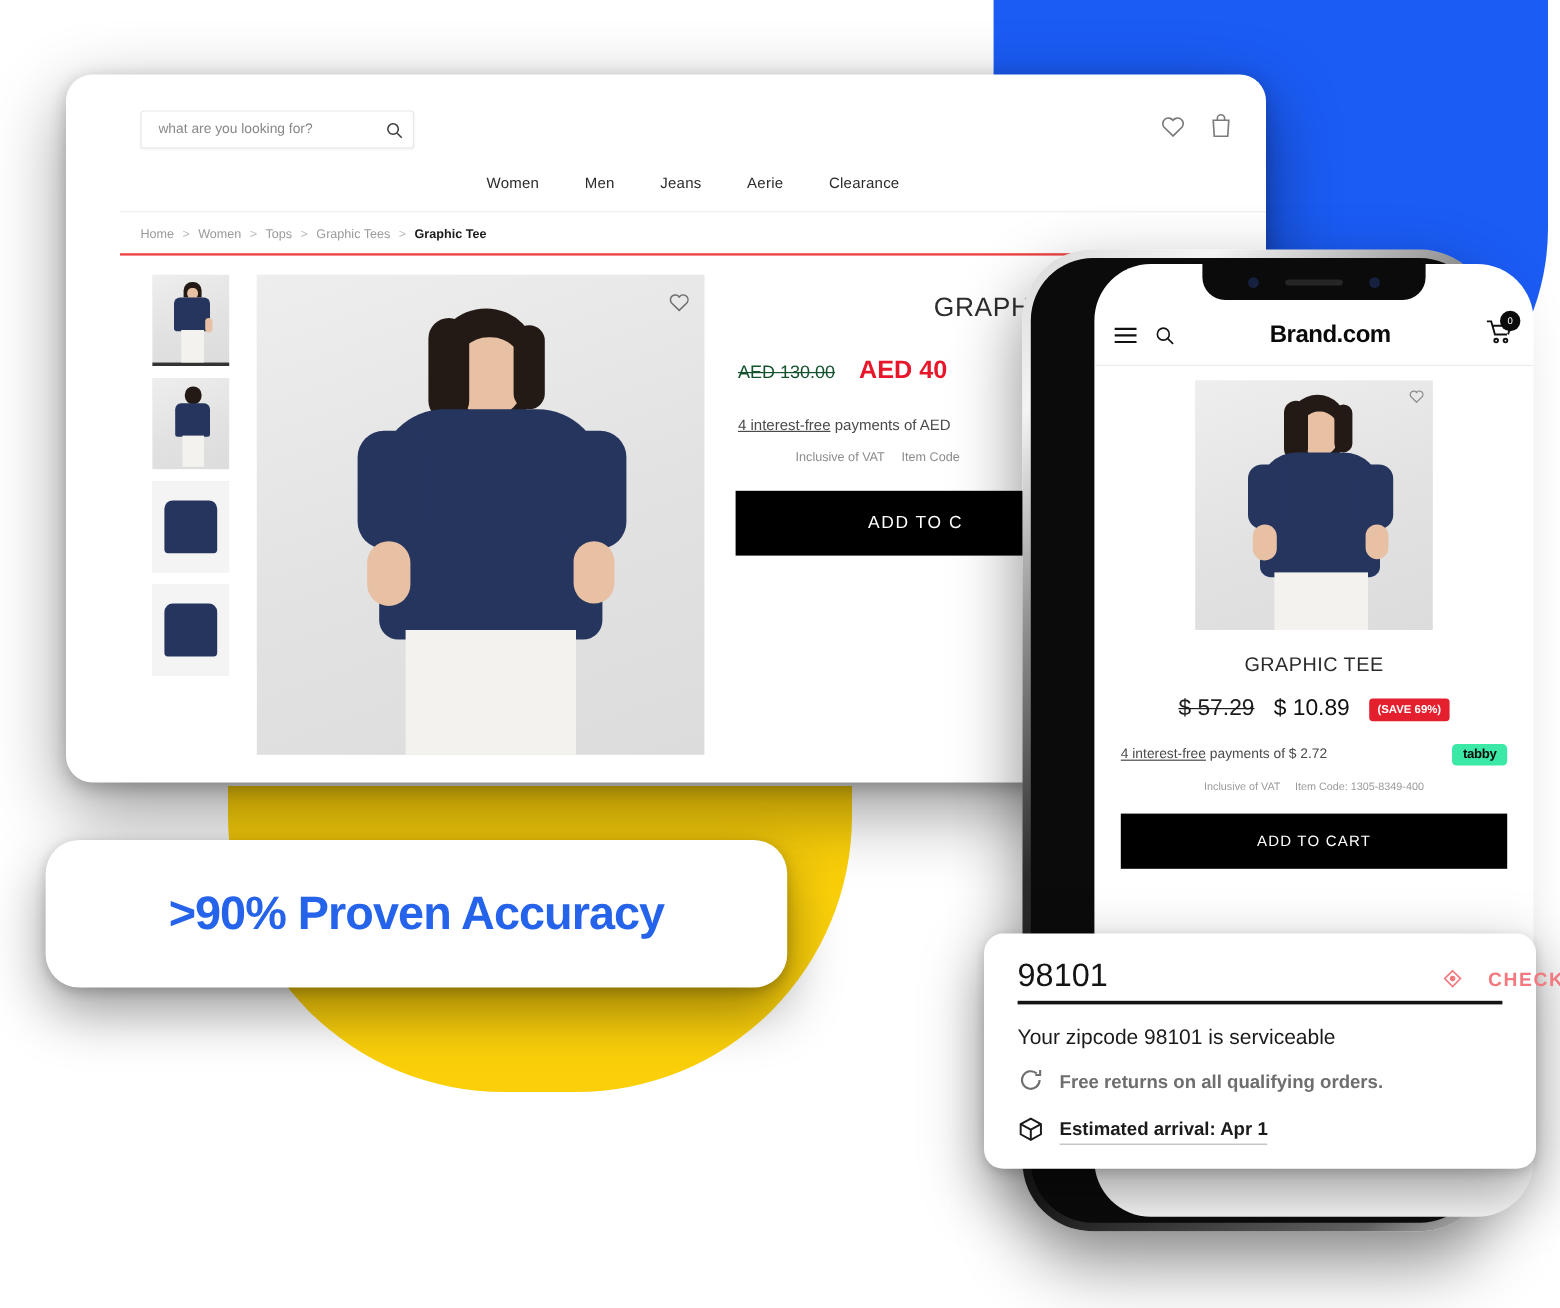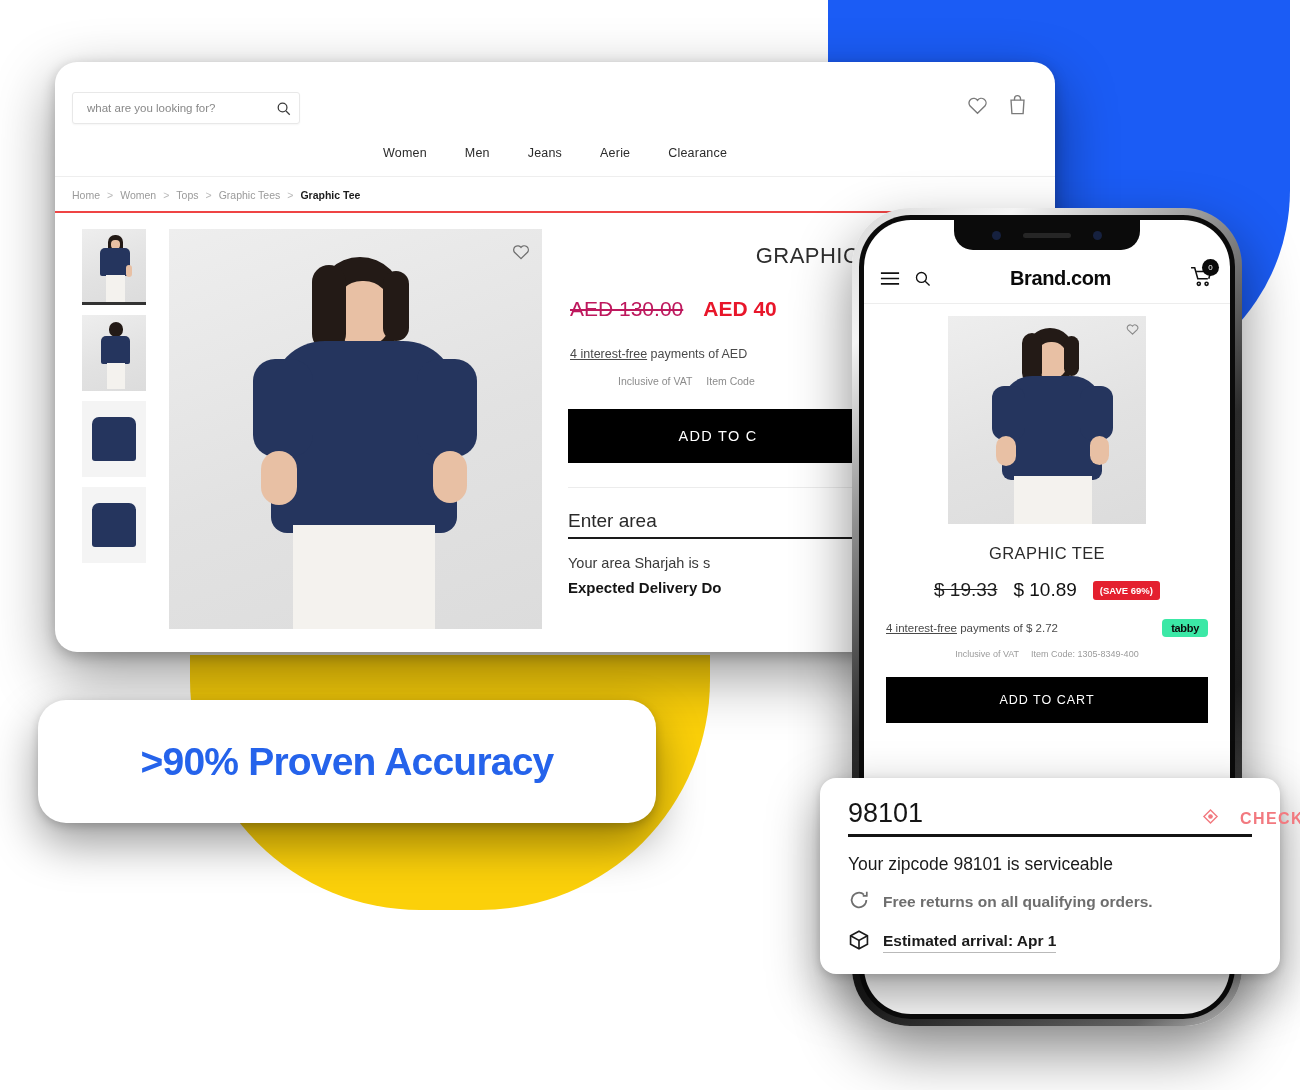--- a/index.html
+++ b/index.html
@@ -26,20 +26,21 @@
   }
 
   
   .desktop {
     position: absolute; left: 55px; top: 62px;
     width: 1000px; height: 590px;
     background: #ffffff;
     border-radius: 22px;
     box-shadow: 0 22px 60px rgba(0,0,0,.42), 0 4px 14px rgba(0,0,0,.22);
     overflow: hidden;
+    padding-left: 45px;
   }
   .d-topbar { position: relative; height: 62px; }
   .search-box {
     position: absolute; left: 17px; top: 30px;
     width: 228px; height: 32px;
     border: 1px solid #e8e8e8; border-radius: 3px;
     background: #fff;
     display: flex; align-items: center;
     padding: 0 8px 0 14px;
     box-shadow: 0 1px 2px rgba(0,0,0,.04);
@@ -90,21 +91,21 @@
   .ph { position: absolute; inset: 0; background: linear-gradient(160deg,#eeeeee 0%,#e2e2e2 55%,#dcdcdc 100%); }
   .ph .hair  { position: absolute; background: #231a16; }
   .ph .face  { position: absolute; background: #e8c0a4; }
   .ph .tee   { position: absolute; background: #25355e; }
   .ph .pants { position: absolute; background: #f4f2ee; }
   .ph .arm   { position: absolute; background: #e8c0a4; }
 
   .d-info { flex: 1; padding: 14px 0 0 18px; position: relative; }
   .d-title { text-align: center; font-size: 22px; color: #2e2e2e; letter-spacing: .5px; }
   .d-prices { margin-top: 28px; display: flex; align-items: baseline; gap: 20px; padding-left: 10px; }
-  .d-old { font-size: 21px; color: #be185d; text-decoration: line-through; }
+  .d-old { font-size: 15px; color: #14532d; text-decoration: line-through; }
   .d-new { font-size: 21px; color: #e8162a; font-weight: bold; }
   .d-inst { margin-top: 26px; padding-left: 10px; font-size: 12.5px; color: #4a4a4a; }
   .d-inst u { text-decoration: underline; }
   .d-vat { margin-top: 14px; padding-left: 58px; font-size: 10.5px; color: #8c8c8c; display:flex; gap:14px; }
   .d-atc {
     margin: 22px 0 0 8px; width: 300px; height: 54px;
     background: #000; color: #fff; border: 0;
     font-size: 14.5px; letter-spacing: 1.3px; cursor: pointer;
     font-family: "Liberation Sans", sans-serif;
     display:flex; align-items:center; justify-content:center;
@@ -126,21 +127,21 @@
     background: linear-gradient(140deg,#d9d9d9 0%,#f4f4f4 12%,#8e8e8e 28%,#2b2b2b 46%,#1a1a1a 70%,#666 92%,#c9c9c9 100%);
     border-radius: 58px; padding: 7px;
     box-shadow: 0 26px 58px rgba(0,0,0,.45);
   }
   .phone-inner {
     width: 100%; height: 100%; background: #0b0b0b;
     border-radius: 52px; padding: 5px;
   }
   .screen {
     position: relative; width: 100%; height: 100%;
-    background: #ffffff; border-radius: 47px; overflow: hidden;
+    background: #ffffff; border-radius: 47px; overflow: hidden; margin-left: 48px;
   }
   .notch {
     position: absolute; left: 50%; transform: translateX(-50%); top: 0;
     width: 186px; height: 30px; background: #0b0b0b;
     border-radius: 0 0 19px 19px; z-index: 9;
     display: flex; align-items: center; justify-content: center; gap: 22px;
   }
   .notch .cam { width: 9px; height: 9px; border-radius: 50%; background: #16213f; }
   .notch .spk { width: 48px; height: 5px; border-radius: 3px; background: #262626; }
 
@@ -325,25 +326,20 @@
           <span>payments of AED</span>
         </div>
 
         <div class="d-vat">
           <span>Inclusive of VAT</span>
           <span>Item Code</span>
         </div>
 
         <button class="d-atc">ADD TO C</button>
 
-        <div class="d-area-wrap">
-          <input class="d-area" placeholder="Enter area" style="">
-          <div class="d-serv">Your area Sharjah is s</div>
-          <div class="d-eta">Expected Delivery Do</div>
-        </div>
       </div>
     </div>
   </div>
 
   <div class="phone">
     <div class="phone-inner">
       <div class="screen">
 
         <div class="notch">
           <span class="cam"></span>
@@ -397,21 +393,21 @@
             <div class="tee" style="left:132px;top:70px;width:33px;height:54px;border-radius:12px;"></div>
             <div class="arm" style="left:48px;top:120px;width:20px;height:30px;border-radius:10px;"></div>
             <div class="arm" style="left:142px;top:120px;width:19px;height:29px;border-radius:10px;"></div>
             <div class="pants" style="left:66px;top:160px;width:78px;height:56px;"></div>
           </div>
         </div>
 
         <div class="m-title">GRAPHIC TEE</div>
 
         <div class="m-prices">
-          <span class="m-old">$ 19.33</span>
+          <span class="m-old">$ 57.29</span>
           <span class="m-new">$ 10.89</span>
           <span class="m-save">(SAVE 69%)</span>
         </div>
 
         <div class="m-inst">
           <span>
             <u>4 interest-free</u>
             <span>payments of $ 2.72</span>
           </span>
           <span class="tabby">tabby</span>

